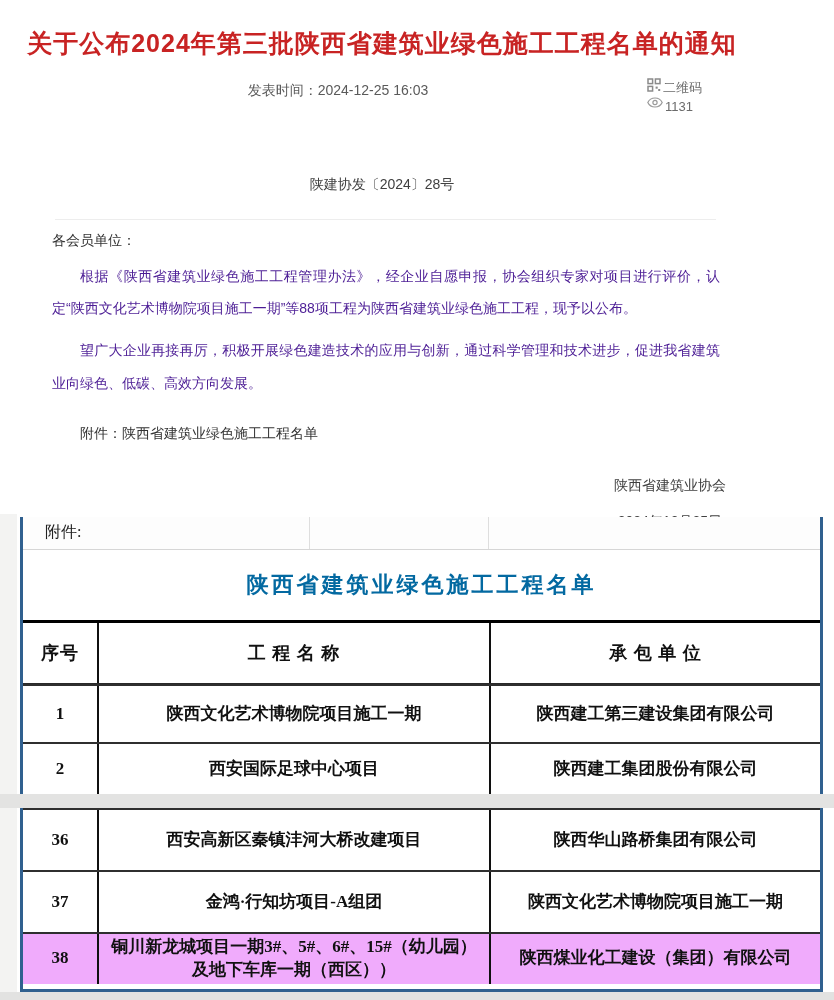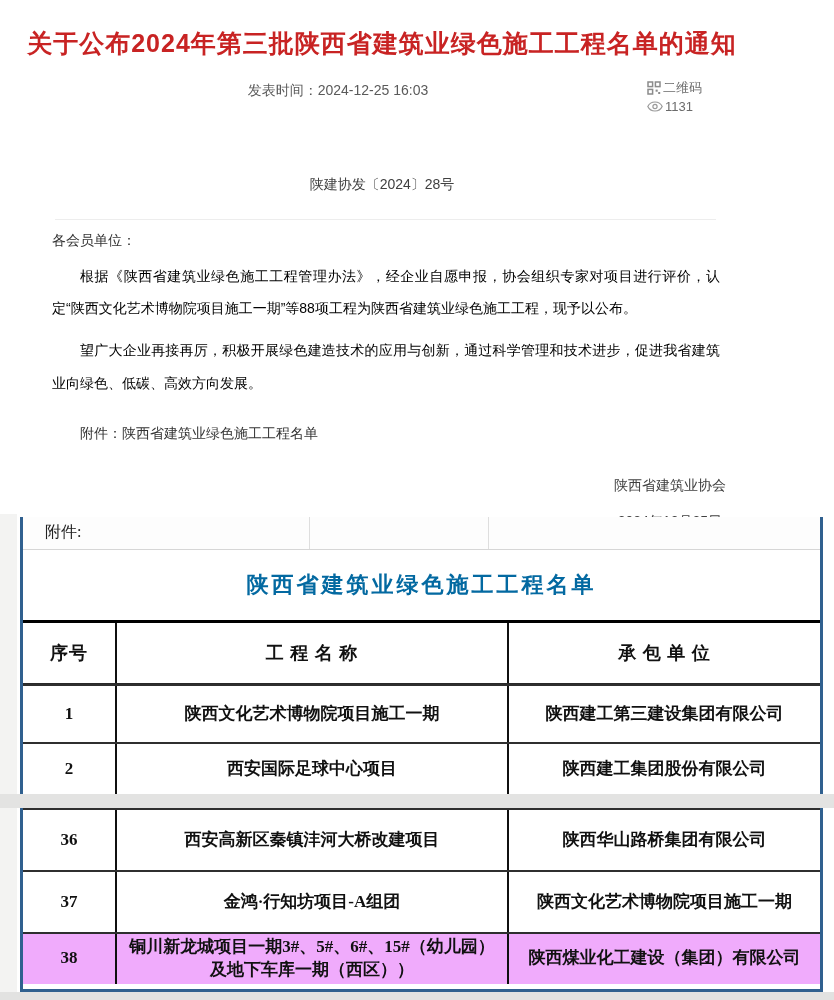--- a/index.html
+++ b/index.html
@@ -14,28 +14,28 @@
   
   .notice { position:absolute; top:0; left:0; width:764px; height:497px; background:#fff; }
   .notice-title {
     margin-top:27px; text-align:center;
     font-size:25px; font-weight:bold; color:#c82323; letter-spacing:1px;
     font-family:"Liberation Sans","DejaVu Sans",sans-serif;
   }
   .meta-row { position:relative; margin-top:22px; height:48px; }
   .publish-time { text-align:center; font-size:14px; color:#5a5a5a; padding-right:88px; }
   .meta-right { position:absolute; top:-4px; right:62px; font-size:13px; color:#6b6b6b; }
-  .meta-line { display:flex; align-items:center; gap:2px; line-height:19px; }
+  .meta-line { display:flex; align-items:flex-start; gap:2px; line-height:19px; }
   .meta-line svg { display:block; }
   .divider { position:absolute; top:137px; left:55px; right:48px; height:0; border-top:1px solid #ededed; }
   .doc-number { margin-top:46px; text-align:center; font-size:14px; color:#404040; }
   .salutation { margin:38px 44px 0 52px; font-size:14px; color:#333; }
   .para {
     margin:10px 44px 0 52px; font-size:14px; line-height:2.3;
-    text-indent:2em; color:#000000; text-align:justify;
+    text-indent:2em; color:#4c1d95; text-align:justify;
   }
   .attach-line { margin:26px 44px 0 52px; font-size:14px; color:#333; text-indent:2em; }
   .issuer { margin-top:34px; padding-right:38px; text-align:right; font-size:14px; color:#404040; }
   .issue-date { margin-top:18px; padding-right:42px; text-align:right; font-size:14px; color:#404040; }
 
   
   .left-strip { position:absolute; left:0; top:514px; width:17px; height:486px; background:#f3f3f2; }
   .bottom-strip { position:absolute; left:0; top:992px; width:834px; height:8px; background:#e2e2e1; }
   .sheet {
     position:absolute; top:517px; left:20px; width:803px; height:475px;
@@ -59,21 +59,21 @@
   .t-row { border-top:2px solid #2f2f2f; }
   .t-row:nth-of-type(1) { height:58px; }
   .t-row:nth-of-type(2) { height:52px; }
   .t-row:nth-of-type(3) { height:56px; }
   .t-row:nth-of-type(4) { height:62px; }
   .t-row:nth-of-type(5) { height:62px; }
   .cell {
     display:flex; align-items:center; justify-content:center; text-align:center;
     font-size:17px; font-weight:600; line-height:1.35; padding:2px 6px;
   }
-  .c-no { width:92px; }
+  .c-no { width:74px; }
   .c-project { width:392px; border-left:2px solid #101010; }
   .c-contractor { flex:1; border-left:2px solid #101010; }
   .t-head .cell { font-size:18px; font-weight:bold; letter-spacing:1px; }
   .t-row.highlight { background:#f0abfc; }
   .stitch-gap {
     height:14px; background:#e3e3e2;
     width:calc(100% + 38px); margin-left:-23px;
     position:relative; z-index:2;
   }
 </style>

